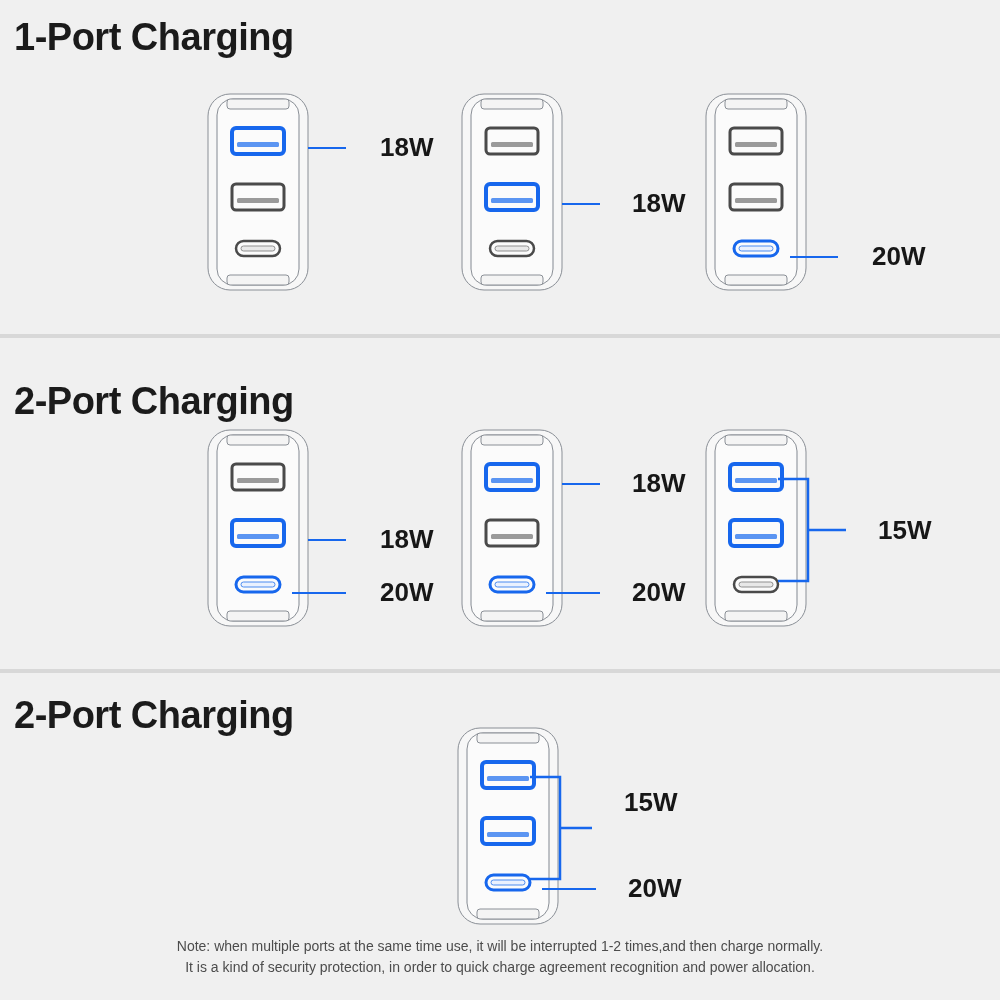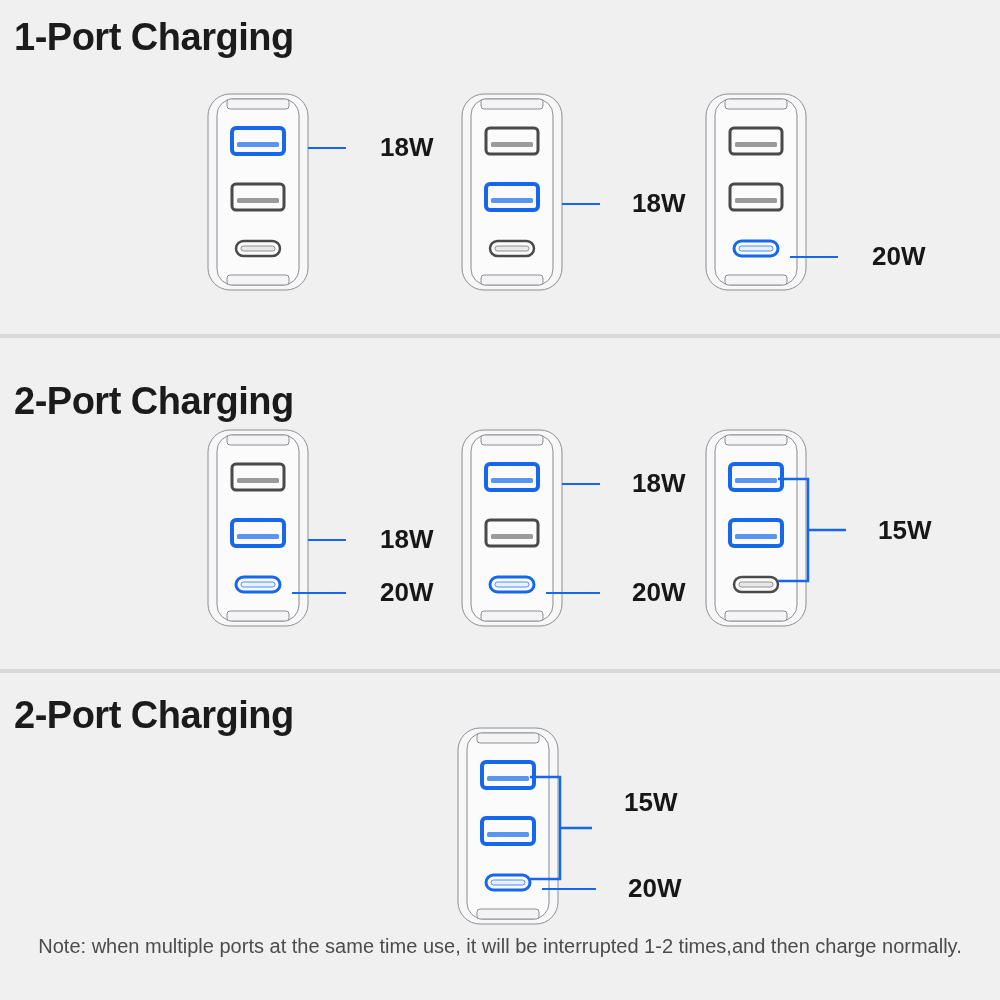--- a/index.html
+++ b/index.html
@@ -61,21 +61,21 @@
   }
   .bracket {
     position: absolute;
   }
   .bracket svg { display:block; }
   .note {
     position: absolute;
     left: 0;
     width: 1000px;
     text-align: center;
-    font-size: 20px;
+    font-size: 14px;
     color: #4c4c4c;
     line-height: 21px;
     font-family: "Liberation Sans", sans-serif;
   }
   .note div { white-space: nowrap; }
 </style>
 </head>
 <body>
 
 <div class="page">
@@ -294,15 +294,16 @@
       <path d="M30 60 L62 60" fill="none" stroke="#1767ed" stroke-width="2.5"></path>
     </svg>
   </div>
   <div class="label" style="left:596px; top:789px;">15W</div>
 
   <div class="leader" style="left:542px; top:888px; width:54px;"></div>
   <div class="label" style="left:600px; top:875px;">20W</div>
 
   <div class="note" style="top:936px;">
     <div>Note: when multiple ports at the same time use, it will be interrupted 1-2 times,and then charge normally.</div>
+    <div>It is a kind of security protection, in order to quick charge agreement recognition and power allocation.</div>
   </div>
 
 </div>
 
 </body></html>

